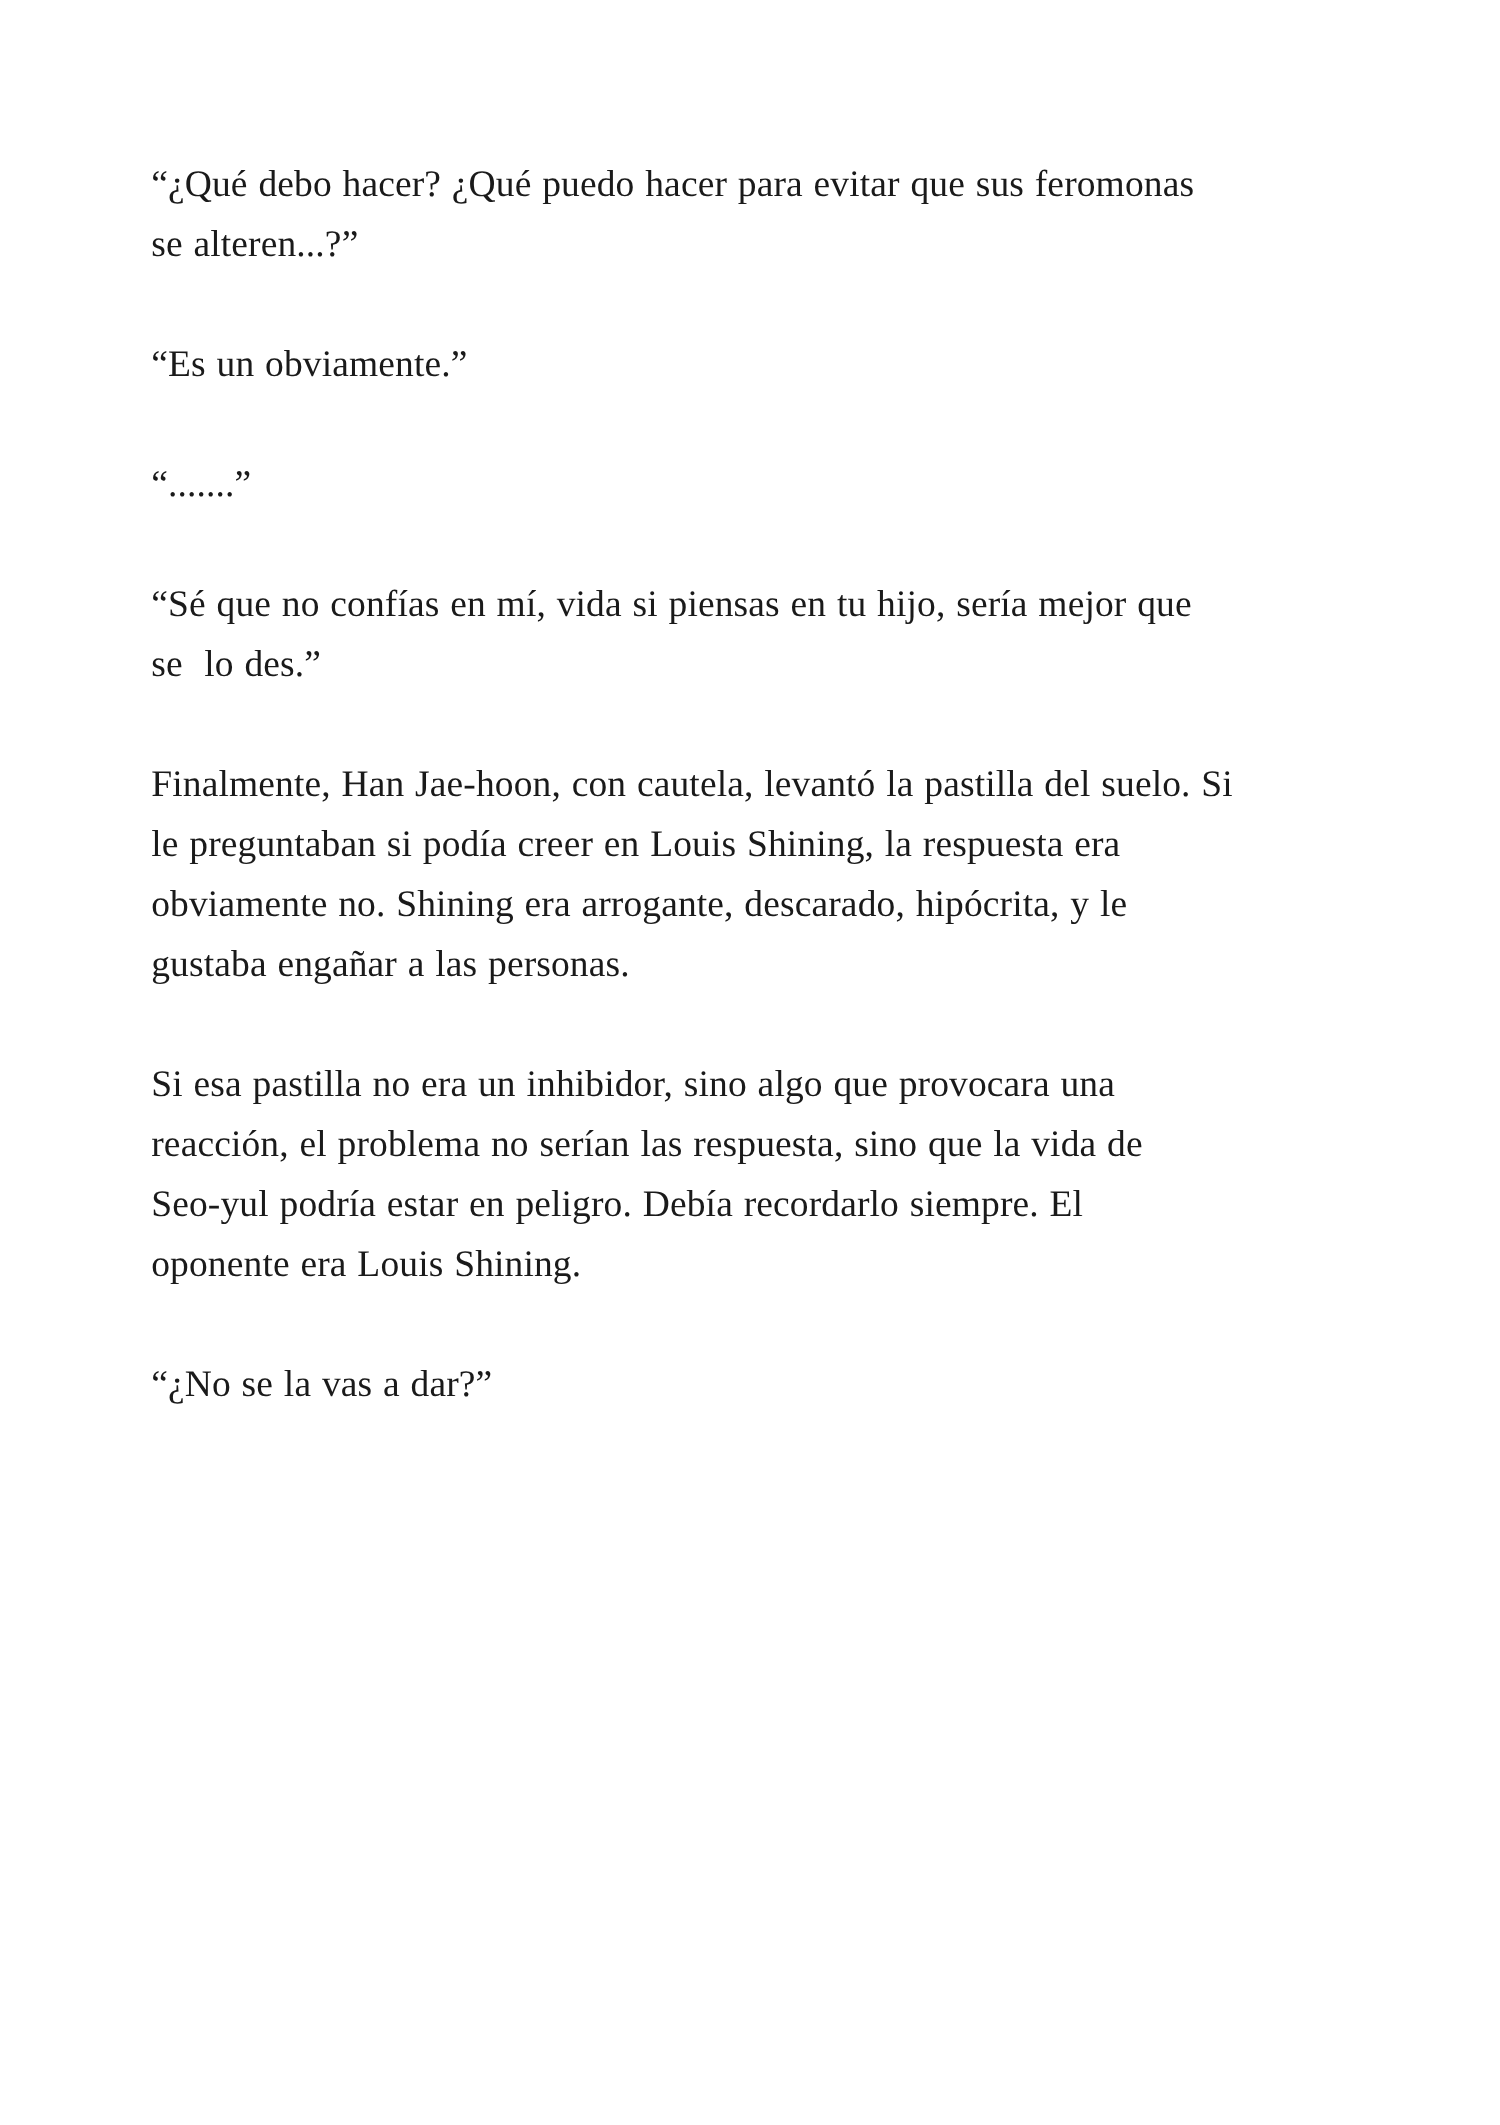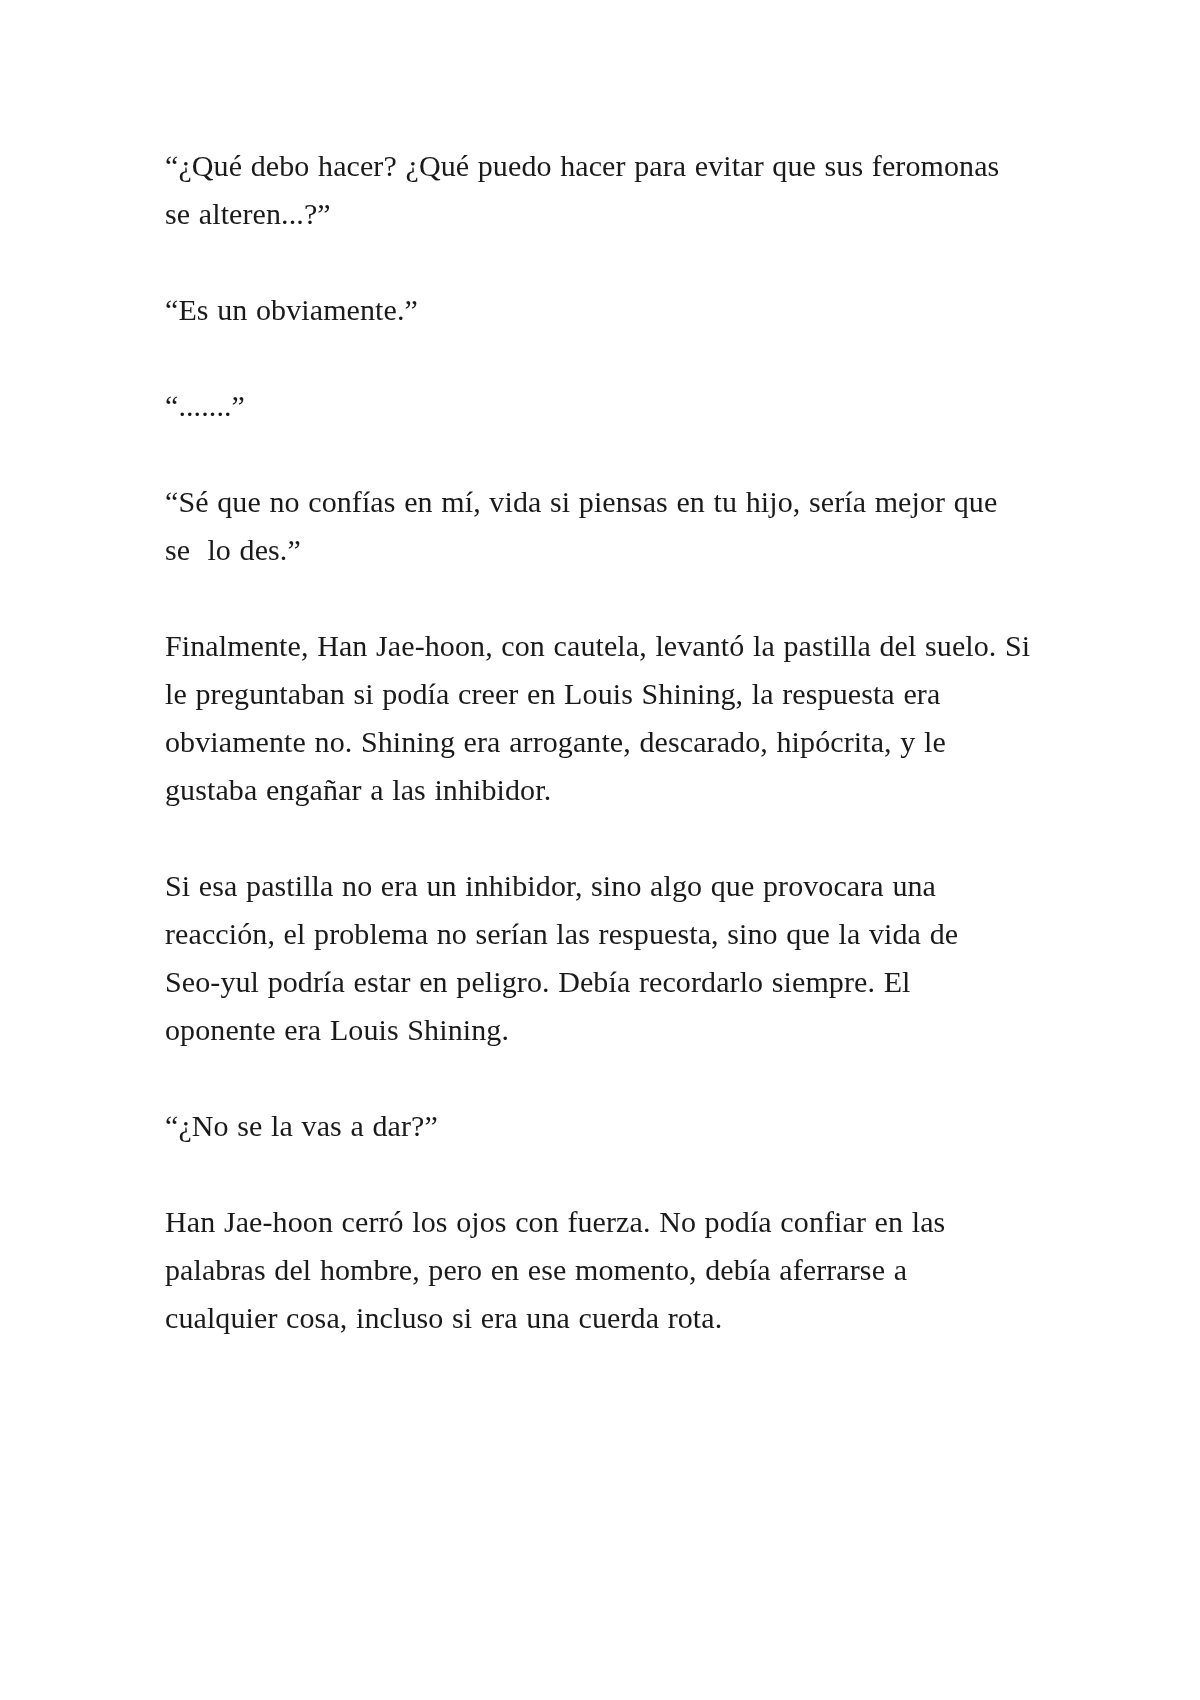--- a/index.html
+++ b/index.html
@@ -11,23 +11,22 @@
       width: 1200px;
       height: 1700px;
       position: relative;
       overflow: hidden;
       font-family: "Liberation Serif", "DejaVu Serif", serif;
       color: #1a1a1a;
     }
     .page {
       position: absolute;
       left: 121px;
-      top: 142px;
+      top: 124px;
       width: 980px;
-      margin-left: 44px;
     }
     .para {
       font-size: 30px;
       line-height: 48px;
       margin: 0 0 48px 0;
       letter-spacing: 0.1px;
       white-space: pre-wrap;
       word-spacing: 1px;
     }
   </style>
@@ -37,22 +36,19 @@
 <div class="page">
   <p class="para">“¿Qué debo hacer? ¿Qué puedo hacer para evitar que sus feromonas
 se alteren...?”</p>
   <p class="para">“Es un obviamente.”</p>
   <p class="para">“.......”</p>
   <p class="para">“Sé que no confías en mí, vida si piensas en tu hijo, sería mejor que
 se  lo des.”</p>
   <p class="para">Finalmente, Han Jae-hoon, con cautela, levantó la pastilla del suelo. Si
 le preguntaban si podía creer en Louis Shining, la respuesta era
 obviamente no. Shining era arrogante, descarado, hipócrita, y le
-gustaba engañar a las inhibidor.</p>
+gustaba engañar a las personas.</p>
   <p class="para">Si esa pastilla no era un inhibidor, sino algo que provocara una
 reacción, el problema no serían las respuesta, sino que la vida de
 Seo-yul podría estar en peligro. Debía recordarlo siempre. El
 oponente era Louis Shining.</p>
   <p class="para">“¿No se la vas a dar?”</p>
-  <p class="para">Han Jae-hoon cerró los ojos con fuerza. No podía confiar en las
-palabras del hombre, pero en ese momento, debía aferrarse a
-cualquier cosa, incluso si era una cuerda rota.</p>
 </div>
 
 </body></html>

